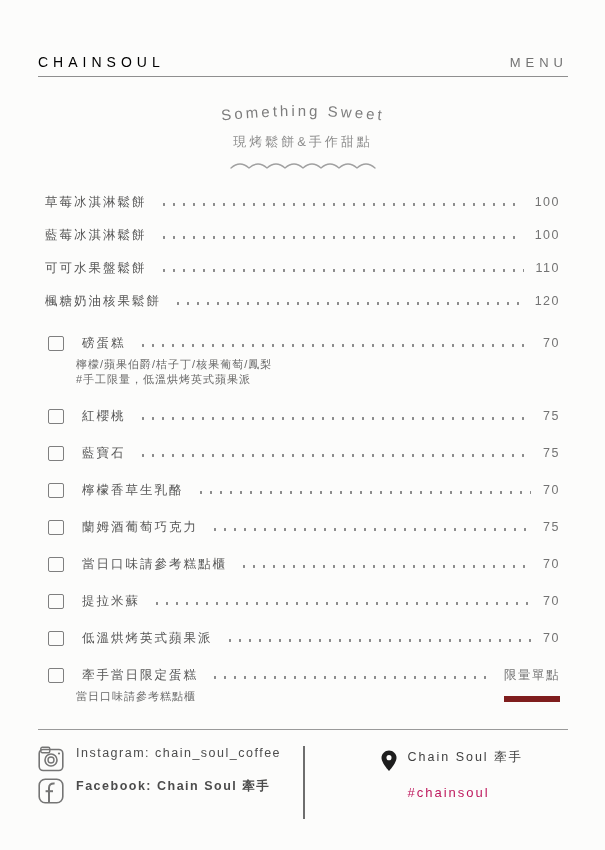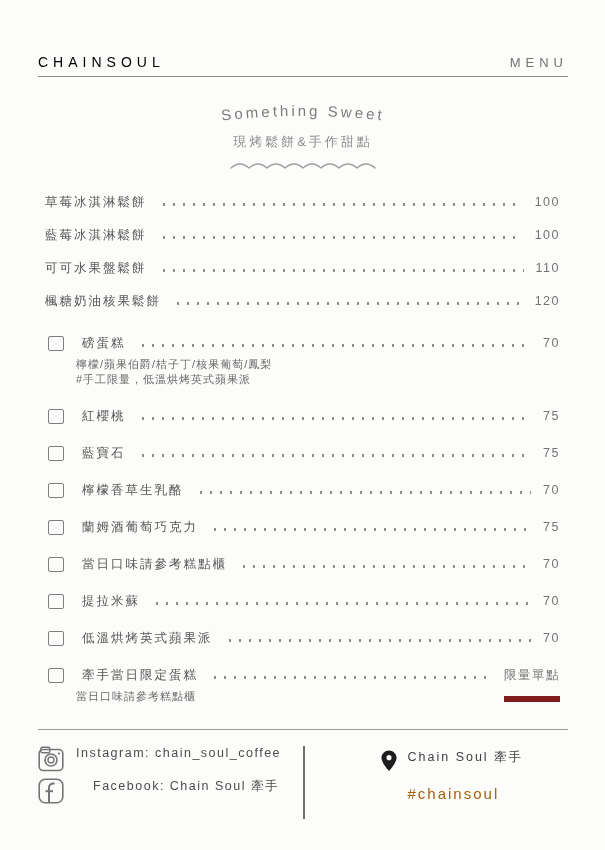--- a/index.html
+++ b/index.html
@@ -47,27 +47,27 @@
   .desc { margin: 6px 0 2px 38px; font-size: 11px; line-height: 15px; letter-spacing: 1px; color: #6a6a6a; }
 
   
   .footer-rule { border: none; border-top: 1.2px solid #9a9a9a; margin-top: 25px; }
   .footer { display: flex; padding-top: 16px; }
   .social-col { width: 265px; display: flex; flex-direction: column; gap: 6px; }
   .social-row { display: flex; align-items: flex-start; height: 26px; }
   .social-row + .social-row { margin-top: 0; }
   .social-icon { width: 26px; height: 26px; flex: none; margin-right: 12px; }
   .social-label { font-size: 12.5px; letter-spacing: 1.5px; color: #4c4c4c; white-space: nowrap; }
-  .fb-label { margin-left: 17px; }
+  .fb-label { margin-left: 0; font-weight: bold; }
   .footer-divider { width: 1.5px; height: 73px; background: #6e6e6e; flex: none; }
   .place-col { margin-left: 75px; padding-top: 3px; }
   .place-row { display: flex; }
   .pin-svg { width: 18px; height: 24px; margin-right: 10px; flex: none; }
   .place-name { font-size: 12.5px; letter-spacing: 2px; color: #3f3f3f; white-space: nowrap; }
-  .hashtag { font-size: 15px; letter-spacing: 2px; color: #a16207; margin-left: 28px; margin-top: 12px; }
+  .hashtag { font-size: 13px; letter-spacing: 2px; color: #be185d; margin-left: 28px; margin-top: 12px; }
 </style>
 </head>
 <body>
 
 <div class="inner">
 
   <div class="header-bar">
     <div class="brand">CHAINSOUL</div>
     <div class="menu-label">MENU</div>
   </div>

